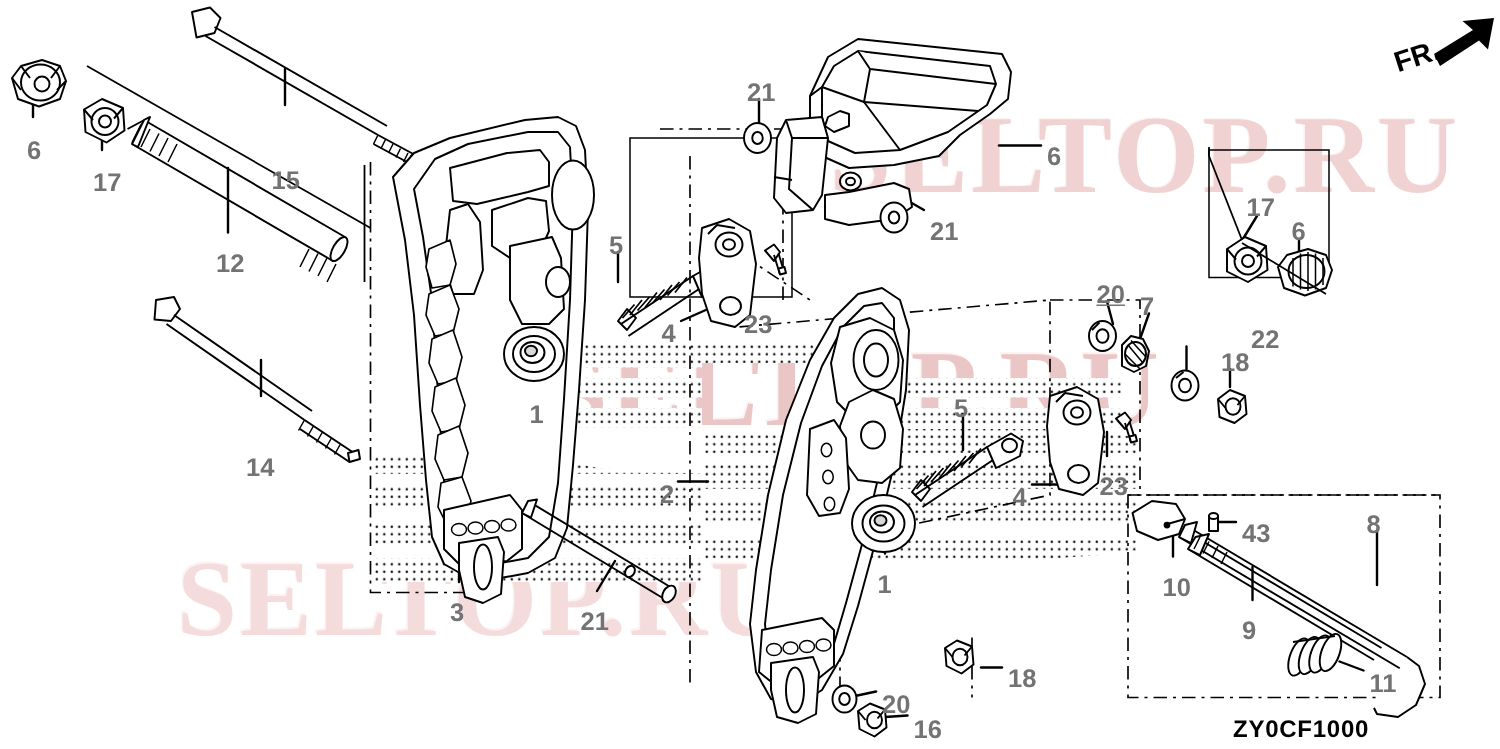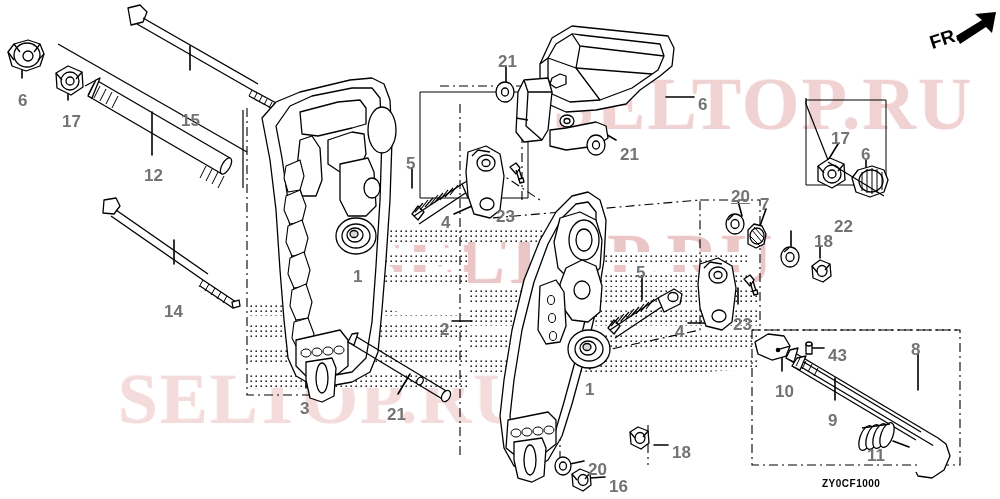--- a/index.html
+++ b/index.html
@@ -11,21 +11,21 @@
       color:#f2d7d7;letter-spacing:2px;white-space:nowrap;user-select:none;
       text-shadow:1px 1px 0 #ffffff, -1px -1px 0 #fdf2f2;}
   #wm-top{left:553px;top:62px;font-size:74px;color:#f0d2d2;}
   #wm-mid{left:365px;top:218px;font-size:72px;color:#eac6c6;}
   #wm-bot{left:118px;top:358px;font-size:72px;color:#f4dcdc;}
   .num{position:absolute;font-family:"Liberation Sans",sans-serif;font-size:17px;
        font-weight:700;color:#737373;line-height:1;white-space:nowrap;}
   .fr{position:absolute;left:927px;top:33px;font-family:"Liberation Sans",sans-serif;
       font-size:19px;font-weight:700;color:#000;transform:rotate(-18deg);transform-origin:0 0;}
   .code{position:absolute;left:822px;top:478px;font-family:"Liberation Sans",sans-serif;
-        font-size:10px;font-weight:700;color:#000;letter-spacing:0.5px;}
+        font-size:16px;font-weight:700;color:#000;letter-spacing:0.5px;}
 </style>
 </head>
 <body>
 
 <div id="stage">
 
   <div class="wm" id="wm-top">SELTOP.RU</div>
   <div class="wm" id="wm-mid">SELTOP.RU</div>
   <div class="wm" id="wm-bot">SELTOP.RU</div>
 
@@ -475,18 +475,18 @@
       <div class="num" style="left: 786px; top: 218px; margin-left: 48px;">22</div>
       <div class="num" style="left: 814px; top: 233px;">18</div>
       <div class="num" style="left: 636px; top: 264px;">5</div>
       <div class="num" style="left: 675px; top: 323px;">4</div>
       <div class="num" style="left: 733px; top: 316px;">23</div>
       <div class="num" style="left: 585px; top: 381px;">1</div>
       <div class="num" style="left: 828px; top: 347px;">43</div>
       <div class="num" style="left: 775px; top: 383px;">10</div>
       <div class="num" style="left: 828px; top: 412px;">9</div>
       <div class="num" style="left: 911px; top: 341px;">8</div>
-      <div class="num" style="left: 867px; top: 447px;">11</div>
+      <div class="num" style="left: 913px; top: 447px;">11</div>
       <div class="num" style="left: 672px; top: 444px;">18</div>
       <div class="num" style="left: 588px; top: 461px;">20</div>
       <div class="num" style="left: 609px; top: 478px; text-align: right;">16</div>
     </div>
 </div>
 
 </body></html>

